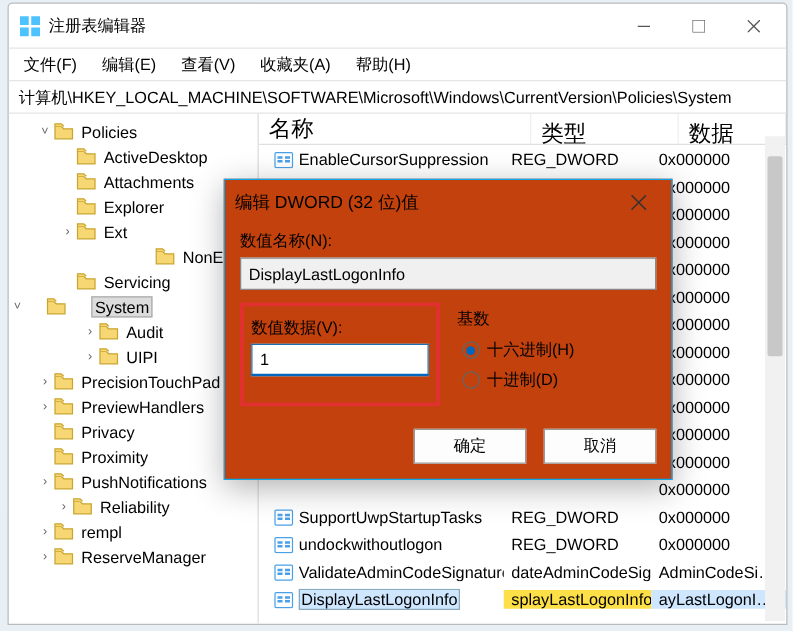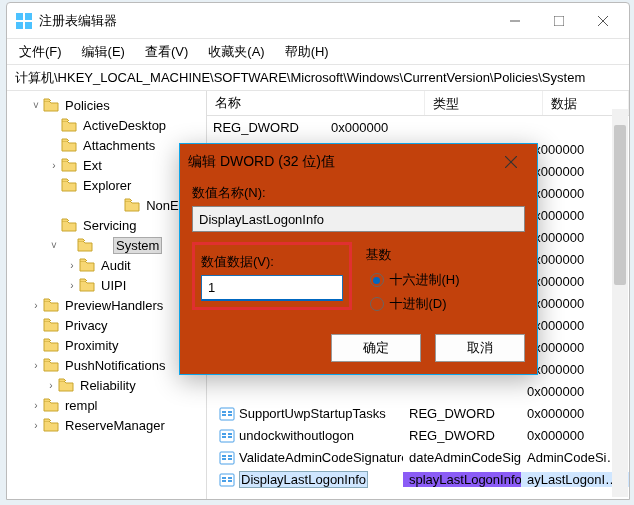--- a/index.html
+++ b/index.html
@@ -25,44 +25,44 @@
 .tree-row { display: flex; align-items: center; height: 20px; white-space: nowrap; }
 .tree-row .arrow { width: 14px; display: inline-flex; justify-content: center; color: #666; font-size: 10px; }
 .tree-row .arrow.open::before { content: "˅"; }
 .tree-row .arrow.closed::before { content: "›"; }
 .tree-row .folder { width: 16px; height: 14px; margin-right: 4px; }
 .tree-row.selected .label-box { background: #dcdcdc; border: 1px solid #aaa; padding: 0 2px; }
 .label-box { padding: 0 2px; }
 
 .list { flex: 1; overflow: hidden; display: flex; flex-direction: column; }
 .list-header { display: flex; border-bottom: 1px solid #e0e0e0; height: 25px; }
-.list-header .col { padding: 4px 8px; font-size: 13px; border-right: 1px solid #eee; }
+.list-header .col { padding: 4px 8px; font-size: 18px; border-right: 1px solid #eee; }
 .list-rows { flex: 1; overflow: hidden; }
 .list-row { display: flex; height: 22px; align-items: center; }
 .list-row .cell { padding: 0 6px; white-space: nowrap; overflow: hidden; }
 .reg-icon { width: 16px; height: 16px; margin-left: 6px; flex-shrink: 0; }
 .cname { width: 196px; overflow: hidden; text-overflow: ellipsis; display: flex; align-items: center; gap: 4px; }
 .ctype { width: 118px; }
 .cdata { flex: 1; overflow: hidden; text-overflow: ellipsis; }
 
 .list-row.sel .cname .t { background: #cfe6ff; border: 1px solid #8ab; padding: 0 1px; }
-.list-row.sel .ctype { background: #8b5cf6; }
+.list-row.sel .ctype { background: #fde047; }
 .list-row.sel .cdata { background: #cfe6ff; }
 
 .dialog { position: absolute; left: 179px; top: 143px; width: 359px; background: #c2410c; border: 1px solid #0ea5e9; box-shadow: 0 6px 24px rgba(0,0,0,0.3); }
 .dlg-title { height: 36px; display: flex; align-items: center; padding: 0 8px; }
 .dlg-title .t { flex: 1; font-size: 14px; }
 .dlg-close { width: 36px; height: 36px; display: flex; align-items: center; justify-content: center; }
 .dlg-body { padding: 0 12px 12px 12px; }
 .dlg-label { font-size: 13px; margin: 4px 0; }
 .dlg-input { width: 100%; height: 26px; padding: 2px 6px; border: 1px solid #888; font-size: 13px; background: #fdfdfd; }
 .dlg-input.readonly { background: #f0f0f0; }
 .dlg-row2 { display: flex; gap: 14px; margin-top: 6px; }
 .dlg-col { flex: 1; }
-.redbox { border: 3px solid #e03030; padding: 4px 6px 6px 6px; margin-top: 4px; }
+.redbox { border: 3px solid #e03030; padding: 4px 6px 21px 6px; margin-top: 4px; }
 .dlg-val { width: 100%; height: 26px; border: 1px solid #1a6fb5; border-bottom: 2px solid #0067c0; padding: 2px 6px; font-size: 13px; }
 .radio-row { display: flex; align-items: center; gap: 6px; height: 24px; padding-left: 4px; }
 .radio { width: 14px; height: 14px; border-radius: 50%; border: 1px solid #666; display: inline-flex; align-items: center; justify-content: center; }
 .radio.checked::after { content: ""; width: 7px; height: 7px; border-radius: 50%; background: #0067c0; }
 .dlg-btns { display: flex; justify-content: flex-end; gap: 14px; margin-top: 18px; }
 .dlg-btn { width: 90px; height: 28px; border: 1px solid #999; background: #fdfdfd; display: flex; align-items: center; justify-content: center; }
 
 .scroll-stub { position: absolute; right: 1px; top: 106px; bottom: 2px; width: 16px; background: #f1f1f1; }
 .scroll-thumb { position: absolute; left: 2px; right: 2px; top: 16px; height: 160px; background: #c8c8c8; border-radius: 2px; }
 </style>
@@ -133,52 +133,52 @@
         </div>
         <div class="tree-row" style="padding-left: 40px;">
           <span class="arrow "></span>
           <svg class="folder" viewBox="0 0 16 14">
             <path d="M1 3 L6 3 L8 5 L15 5 L15 13 L1 13 Z" fill="#f7d774" stroke="#c9a52e"></path>
             <path d="M1 3 L1 1 L6 1 L8 3" fill="#f7d774" stroke="#c9a52e"></path>
           </svg>
           <span class="label-box">Attachments</span>
         </div>
         <div class="tree-row" style="padding-left: 40px;">
+          <span class="arrow "></span>
+          <svg class="folder" viewBox="0 0 16 14">
+            <path d="M1 3 L6 3 L8 5 L15 5 L15 13 L1 13 Z" fill="#f7d774" stroke="#c9a52e"></path>
+            <path d="M1 3 L1 1 L6 1 L8 3" fill="#f7d774" stroke="#c9a52e"></path>
+          </svg>
+          <span class="label-box">Explorer</span>
+        </div>
+        <div class="tree-row" style="padding-left: 40px;">
           <span class="arrow closed"></span>
           <svg class="folder" viewBox="0 0 16 14">
             <path d="M1 3 L6 3 L8 5 L15 5 L15 13 L1 13 Z" fill="#f7d774" stroke="#c9a52e"></path>
             <path d="M1 3 L1 1 L6 1 L8 3" fill="#f7d774" stroke="#c9a52e"></path>
           </svg>
           <span class="label-box">Ext</span>
         </div>
+        <div class="tree-row" style="padding-left: 60px; justify-content: flex-end;">
+          <span class="arrow "></span>
+          <svg class="folder" viewBox="0 0 16 14">
+            <path d="M1 3 L6 3 L8 5 L15 5 L15 13 L1 13 Z" fill="#f7d774" stroke="#c9a52e"></path>
+            <path d="M1 3 L1 1 L6 1 L8 3" fill="#f7d774" stroke="#c9a52e"></path>
+          </svg>
+          <span class="label-box">NonEnum</span>
+        </div>
         <div class="tree-row" style="padding-left: 40px;">
           <span class="arrow "></span>
           <svg class="folder" viewBox="0 0 16 14">
             <path d="M1 3 L6 3 L8 5 L15 5 L15 13 L1 13 Z" fill="#f7d774" stroke="#c9a52e"></path>
             <path d="M1 3 L1 1 L6 1 L8 3" fill="#f7d774" stroke="#c9a52e"></path>
           </svg>
-          <span class="label-box">Explorer</span>
-        </div>
-        <div class="tree-row" style="padding-left: 60px; justify-content: flex-end;">
-          <span class="arrow "></span>
-          <svg class="folder" viewBox="0 0 16 14">
-            <path d="M1 3 L6 3 L8 5 L15 5 L15 13 L1 13 Z" fill="#f7d774" stroke="#c9a52e"></path>
-            <path d="M1 3 L1 1 L6 1 L8 3" fill="#f7d774" stroke="#c9a52e"></path>
-          </svg>
-          <span class="label-box">NonEnum</span>
-        </div>
-        <div class="tree-row" style="padding-left: 40px;">
-          <span class="arrow "></span>
-          <svg class="folder" viewBox="0 0 16 14">
-            <path d="M1 3 L6 3 L8 5 L15 5 L15 13 L1 13 Z" fill="#f7d774" stroke="#c9a52e"></path>
-            <path d="M1 3 L1 1 L6 1 L8 3" fill="#f7d774" stroke="#c9a52e"></path>
-          </svg>
           <span class="label-box">Servicing</span>
         </div>
-        <div class="tree-row selected" style="padding-left: 40px; gap: 16px;">
+        <div class="tree-row selected" style=" gap: 16px;">
           <span class="arrow open"></span>
           <svg class="folder" viewBox="0 0 16 14">
             <path d="M1 3 L6 3 L8 5 L15 5 L15 13 L1 13 Z" fill="#f7d774" stroke="#c9a52e"></path>
             <path d="M1 3 L1 1 L6 1 L8 3" fill="#f7d774" stroke="#c9a52e"></path>
           </svg>
           <span class="label-box">System</span>
         </div>
         <div class="tree-row" style="padding-left: 58px;">
           <span class="arrow closed"></span>
           <svg class="folder" viewBox="0 0 16 14">
@@ -187,20 +187,28 @@
           </svg>
           <span class="label-box">Audit</span>
         </div>
         <div class="tree-row" style="padding-left: 58px;">
           <span class="arrow closed"></span>
           <svg class="folder" viewBox="0 0 16 14">
             <path d="M1 3 L6 3 L8 5 L15 5 L15 13 L1 13 Z" fill="#f7d774" stroke="#c9a52e"></path>
             <path d="M1 3 L1 1 L6 1 L8 3" fill="#f7d774" stroke="#c9a52e"></path>
           </svg>
           <span class="label-box">UIPI</span>
+        </div>
+        <div class="tree-row" style="padding-left: 22px;">
+          <span class="arrow closed"></span>
+          <svg class="folder" viewBox="0 0 16 14">
+            <path d="M1 3 L6 3 L8 5 L15 5 L15 13 L1 13 Z" fill="#f7d774" stroke="#c9a52e"></path>
+            <path d="M1 3 L1 1 L6 1 L8 3" fill="#f7d774" stroke="#c9a52e"></path>
+          </svg>
+          <span class="label-box">PrecisionTouchPad</span>
         </div>
         <div class="tree-row" style="padding-left: 22px;">
           <span class="arrow closed"></span>
           <svg class="folder" viewBox="0 0 16 14">
             <path d="M1 3 L6 3 L8 5 L15 5 L15 13 L1 13 Z" fill="#f7d774" stroke="#c9a52e"></path>
             <path d="M1 3 L1 1 L6 1 L8 3" fill="#f7d774" stroke="#c9a52e"></path>
           </svg>
           <span class="label-box">PreviewHandlers</span>
         </div>
         <div class="tree-row" style="padding-left: 22px;">
@@ -253,20 +261,30 @@
         </div>
       </div>
     <div class="list">
       <div class="list-header">
         <div class="col cname" style="width:218px">名称</div>
         <div class="col ctype">类型</div>
         <div class="col cdata">数据</div>
       </div>
       <div class="list-rows" id="rows">
           <div class="list-row">
+            <div class="cell cname">
+              <svg class="reg-icon" viewBox="0 0 16 16">
+                <rect x="1" y="3" width="14" height="12" rx="1" fill="#fff" stroke="#4aa0e8"></rect>
+                <rect x="3" y="6" width="4" height="2" fill="#4aa0e8"></rect>
+                <rect x="3" y="9" width="4" height="2" fill="#4aa0e8"></rect>
+                <rect x="9" y="6" width="4" height="2" fill="#4aa0e8"></rect>
+                <rect x="9" y="9" width="4" height="2" fill="#4aa0e8"></rect>
+              </svg>
+              <span class="t">EnableCursorSuppression</span>
+            </div>
             <div class="cell ctype">REG_DWORD</div>
             <div class="cell cdata">0x000000</div>
           </div>
           <div class="list-row">
             <div class="cell cname">
               <svg class="reg-icon" viewBox="0 0 16 16">
                 <rect x="1" y="3" width="14" height="12" rx="1" fill="#fff" stroke="#4aa0e8"></rect>
                 <rect x="3" y="6" width="4" height="2" fill="#4aa0e8"></rect>
                 <rect x="3" y="9" width="4" height="2" fill="#4aa0e8"></rect>
                 <rect x="9" y="6" width="4" height="2" fill="#4aa0e8"></rect>

